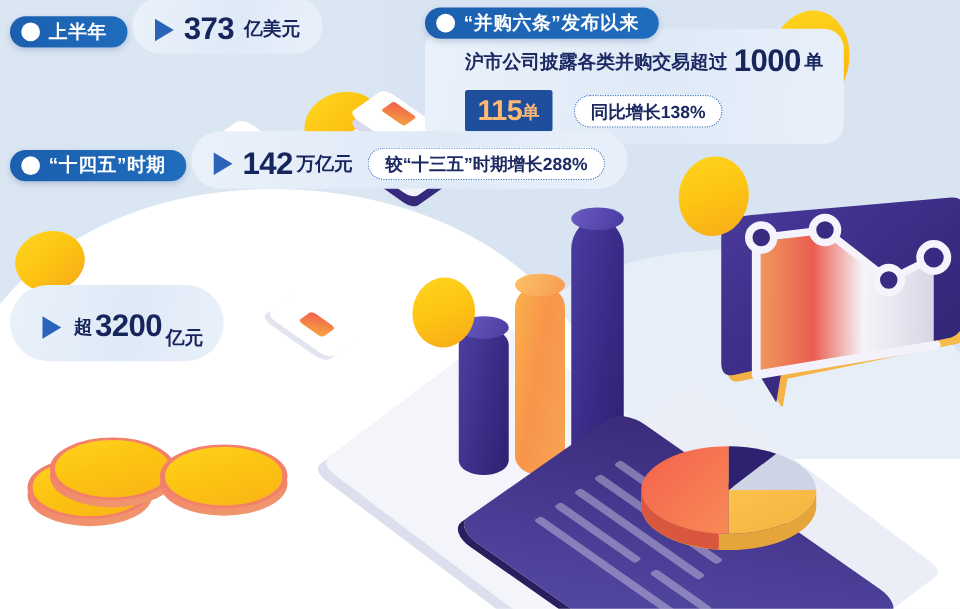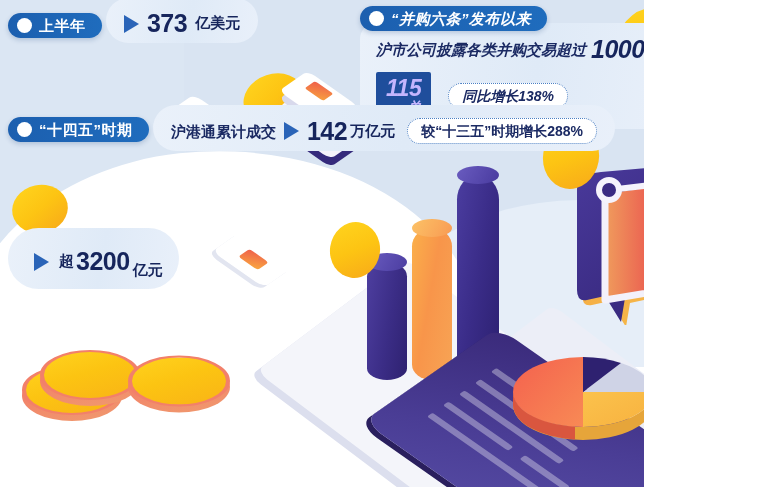--- a/index.html
+++ b/index.html
@@ -1,21 +1,21 @@
 <!DOCTYPE html>
 <html><head>
 <meta charset="utf-8">
 <style>
   html,body{margin:0;padding:0;}
   body{
     width:768px;height:487px;overflow:hidden;position:relative;
     background:#ffffff;
     font-family:"Liberation Sans","DejaVu Sans",sans-serif;
   }
-  #stage{position:absolute;inset:0;width:644px;height:487px;overflow:hidden;}
+  #stage{position:absolute;inset:0;width:768px;height:487px;overflow:hidden;}
 
   
   .bg-blue-blob{
     position:absolute;left:-120px;top:-150px;width:700px;height:560px;
     background:#dbe6f3;border-radius:0 0 360px 360px;
   }
   .bg-blue-right{
     position:absolute;right:-60px;top:-180px;width:520px;height:560px;
     background:#d9e4f2;border-radius:0 0 300px 300px;
   }
@@ -141,22 +141,22 @@
     flex:0 0 auto;
   }
   .big{font-size:25px;font-weight:bold;color:#16255c;line-height:1;letter-spacing:-.5px;}
   .unit{font-size:15px;font-weight:bold;color:#16255c;}
   .chip-dot{
     display:inline-flex;align-items:center;background:#ffffff;
     border:1.5px dotted #4a7fc4;border-radius:999px;padding:5px 13px;
     font-size:14px;font-weight:bold;color:#1b2a63;line-height:1;white-space:nowrap;
   }
   .chip-solid{
-    display:inline-flex;align-items:flex-end;background:#1f4e9c;
-    border-radius:2px;padding:5px 10px;color:#c4b5fd;line-height:1;white-space:nowrap;flex-direction:column;
+    display:inline-flex;align-items:center;background:#1f4e9c;
+    border-radius:2px;padding:5px 10px;color:#fdba74;line-height:1;white-space:nowrap;
   }
   .chip-solid .n{font-size:23px;font-weight:bold;letter-spacing:-.5px;}
   .chip-solid .u{font-size:14px;font-weight:bold;}
   .chip-white{
     display:inline-flex;align-items:center;background:#ffffff;
     border-radius:2px;padding:6px 11px;font-size:15px;font-weight:bold;
     color:#1b2a63;line-height:1;white-space:nowrap;
   }
   .row{display:flex;align-items:center;gap:9px;}
 </style>
@@ -313,26 +313,26 @@
       <span class="dot"></span>
       <span class="txt">上半年</span>
     </div>
     <div class="body-panel" style="margin-top:-8px;padding-top:13px;">
       <span class="tri"></span>
       <span class="big">373</span>
       <span class="unit">亿美元</span>
     </div>
   </div>
 
-  <div class="block" style="left:360px;top:6px;font-style:italic;">
+  <div class="block" style="left:340px;top:6px;">
     <div class="pill-head">
       <span class="dot"></span>
       <span class="txt">“并购六条”发布以来</span>
     </div>
-    <div class="body-panel sq" style="margin-top:-8px;padding:14px 16px 10px 16px;display:block;">
+    <div class="body-panel sq" style="margin-top:-8px;padding:14px 16px 10px 32px;display:block;">
       <div class="row">
         <span class="lbl">沪市公司披露各类并购交易超过</span>
         <span class="big" style="margin-left:-4px;">1000</span>
         <span class="unit" style="margin-left:-6px;">单</span>
       </div>
       <div class="row" style="margin-top:10px;">
         <span class="chip-solid">
           <span class="n">115</span>
           <span class="u">单</span>
         </span>
@@ -340,21 +340,20 @@
       </div>
     </div>
   </div>
 
   <div class="block" style="left:8px;top:113px;">
     <div class="pill-head">
       <span class="dot"></span>
       <span class="txt">“十四五”时期</span>
     </div>
     <div class="body-panel" style="margin-top:-8px;padding-top:13px;">
-      <span class="lbl">沪港通累计成交</span>
       <span class="tri"></span>
       <span class="big">142</span>
       <span class="unit" style="margin-left:-5px;">万亿元</span>
       <span class="chip-dot" style="margin-left:4px;">较“十三五”时期增长288%</span>
     </div>
   </div>
 
   <div class="block" style="left:8px;top:236px;">
     <div class="body-panel" style="margin-top:-8px;padding:15px 16px 9px 26px;">
       <span class="tri"></span>

